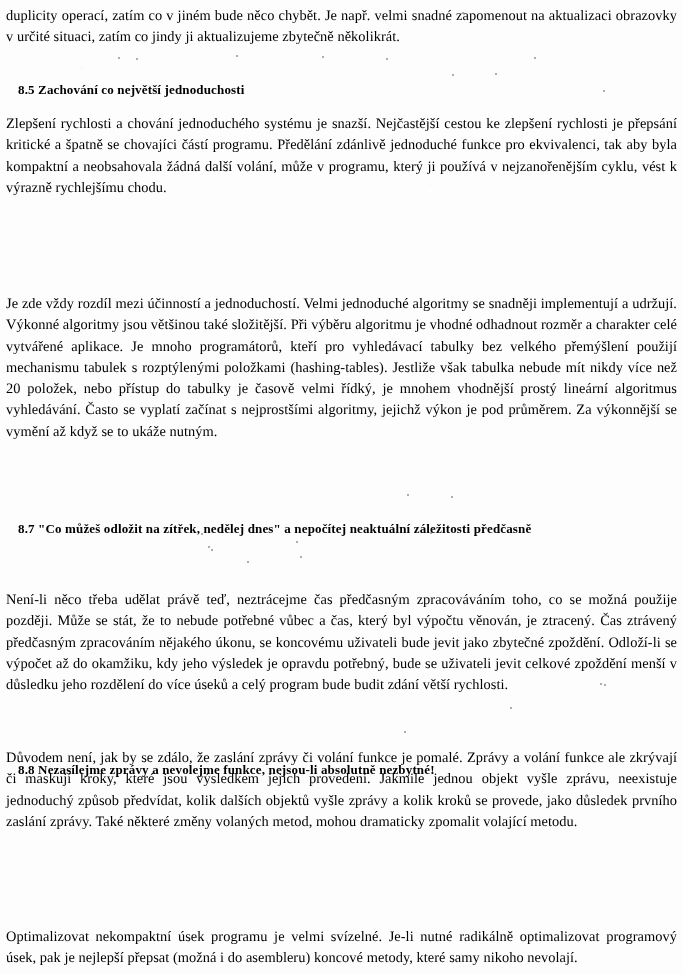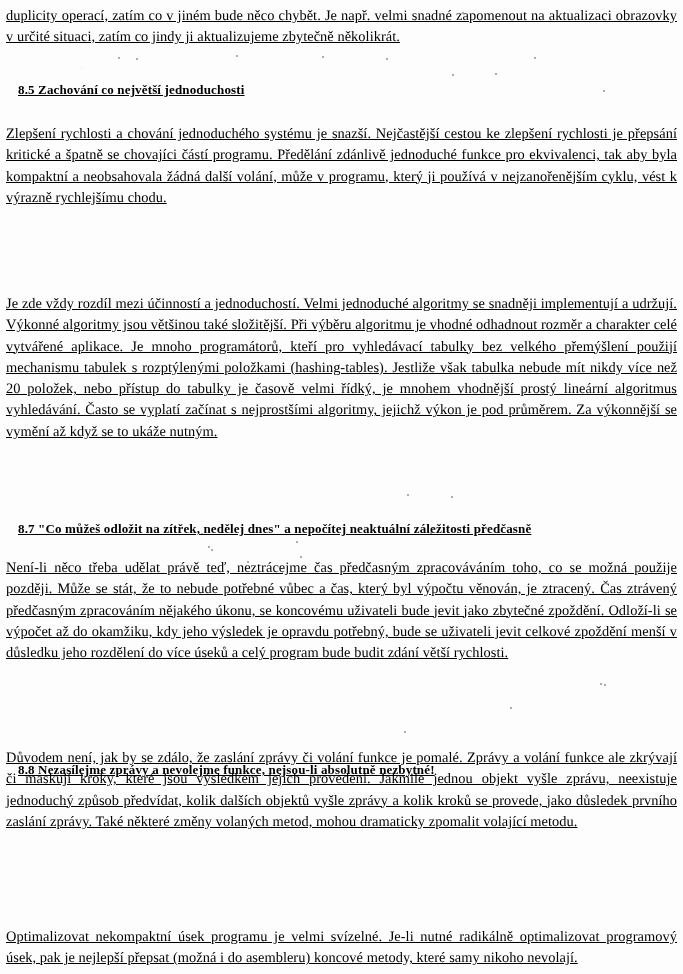--- a/index.html
+++ b/index.html
@@ -58,29 +58,29 @@
     text-align: left;
   }
 
   .heading.wrap {
     line-height: 20.5px;
     text-align: justify;
     text-justify: inter-word;
   }
 
   
-  .blk { position: absolute; left: 0; width: 671px; text-decoration: underline; }
+  .blk { position: absolute; left: 0; width: 671px; }
 
   #p-intro   { top: 6px; }
   #h-85      { top: 68px; }
-  #p-85      { top: 124px; }
+  #p-85      { top: 114px; }
   #h-86      { top: 245px; }
   #p-86      { top: 285px; margin-top: 9px; }
   #h-87      { top: 507px; }
-  #p-87      { top: 558px; }
+  #p-87      { top: 590px; }
   #h-88      { top: 748px; }
   #p-88      { top: 748px; }
   #p-final   { top: 903px; margin-top: 24px; }
 
   
   .content { filter: contrast(1.12) saturate(0); }
 
   .speck {
     position: absolute;
     background: rgba(0,0,0,0.42);

